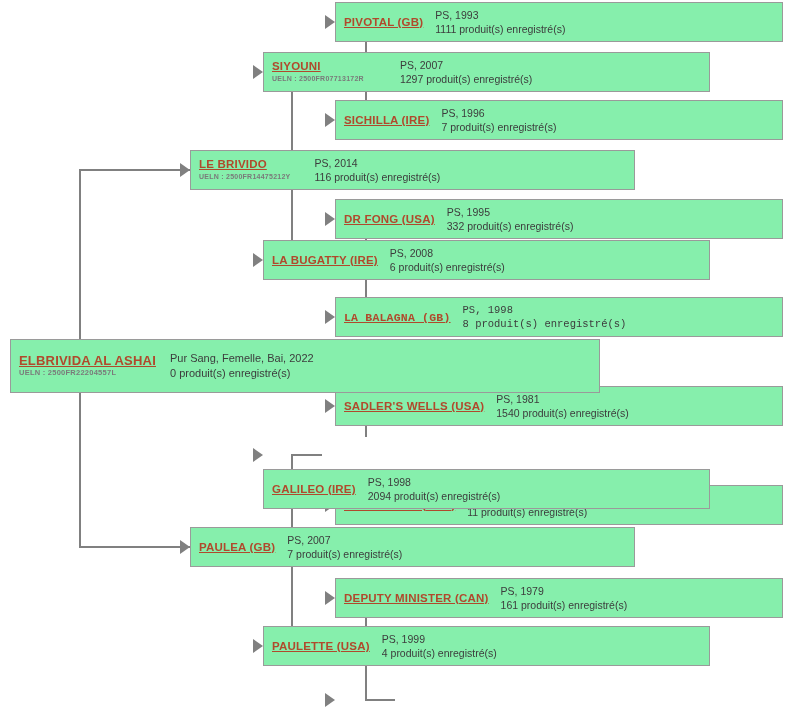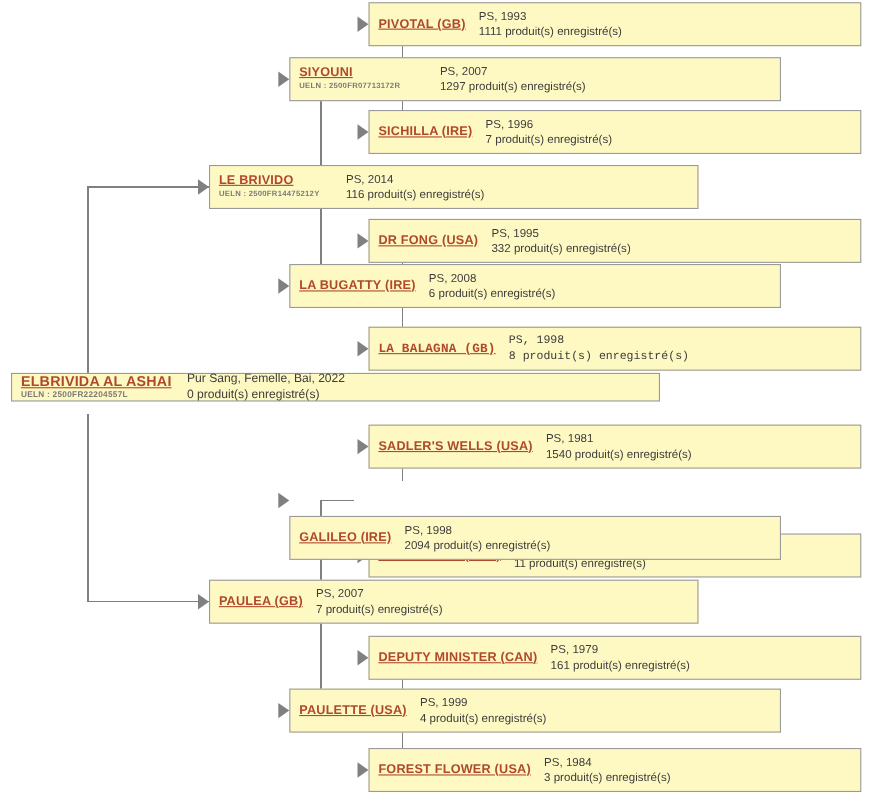--- a/index.html
+++ b/index.html
@@ -14,21 +14,21 @@
   }
   #pedigree{position:absolute;left:0;top:0;width:799px;height:723px;}
 
   
   #links{position:absolute;left:0;top:0;width:799px;height:723px;}
 
   .node{
     position:absolute;
     box-sizing:border-box;
     border:1px solid #9a9a9a;
-    background:#fef9c3;
+    background:#86efac;
     display:flex;
     align-items:center;
     height:40px;
     padding:0 0 0 8px;
   }
 
   .name-col{
     display:flex;
     flex-direction:column;
     justify-content:center;
@@ -185,29 +185,20 @@
     <div class="name-col">
       <span class="node-name">DEPUTY MINISTER (CAN)</span>
     </div>
     <div class="info-col">
       <span class="node-desc">PS, 1979</span>
       <span class="node-prod">161 produit(s) enregistré(s)</span>
     </div>
   </div>
   <span class="arrow" style="left:325px;top:591px;"></span>
 
-  <div class="node" style="left:335px;top:680px;width:448px;">
-    <div class="name-col">
-      <span class="node-name">FOREST FLOWER (USA)</span>
-    </div>
-    <div class="info-col">
-      <span class="node-desc">PS, 1984</span>
-      <span class="node-prod">3 produit(s) enregistré(s)</span>
-    </div>
-  </div>
   <span class="arrow" style="left:325px;top:693px;"></span>
 
   <div class="node" style="left:263px;top:52px;width:447px;">
     <div class="name-col">
       <span class="node-name">SIYOUNI</span>
       <span class="node-ueln">UELN : 2500FR07713172R</span>
     </div>
     <div class="info-col" style="margin-left:36px;">
       <span class="node-desc">PS, 2007</span>
       <span class="node-prod">1297 produit(s) enregistré(s)</span>
@@ -264,21 +255,21 @@
     <div class="name-col">
       <span class="node-name">PAULEA (GB)</span>
     </div>
     <div class="info-col">
       <span class="node-desc">PS, 2007</span>
       <span class="node-prod">7 produit(s) enregistré(s)</span>
     </div>
   </div>
   <span class="arrow" style="left:180px;top:540px;"></span>
 
-  <div class="node root" style="left:10px;top:339px;width:590px;height:26px;">
+  <div class="node root" style="left:10px;top:339px;width:590px;height:54px;">
     <div class="name-col">
       <span class="node-name">ELBRIVIDA AL ASHAI</span>
       <span class="node-ueln">UELN : 2500FR22204557L</span>
     </div>
     <div class="info-col" style="margin-left:14px;">
       <span class="node-desc">Pur Sang, Femelle, Bai, 2022</span>
       <span class="node-prod">0 produit(s) enregistré(s)</span>
     </div>
   </div>
 

